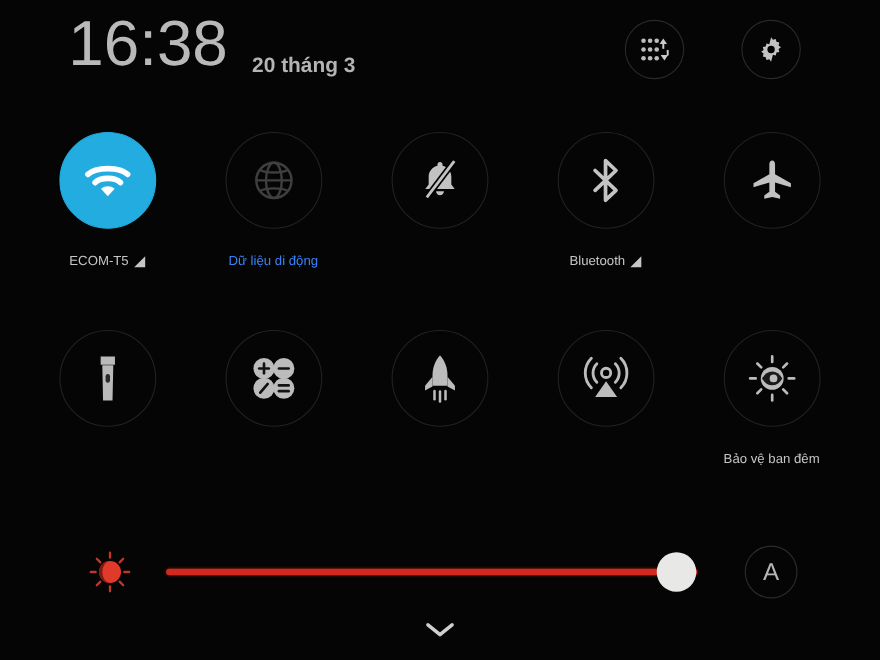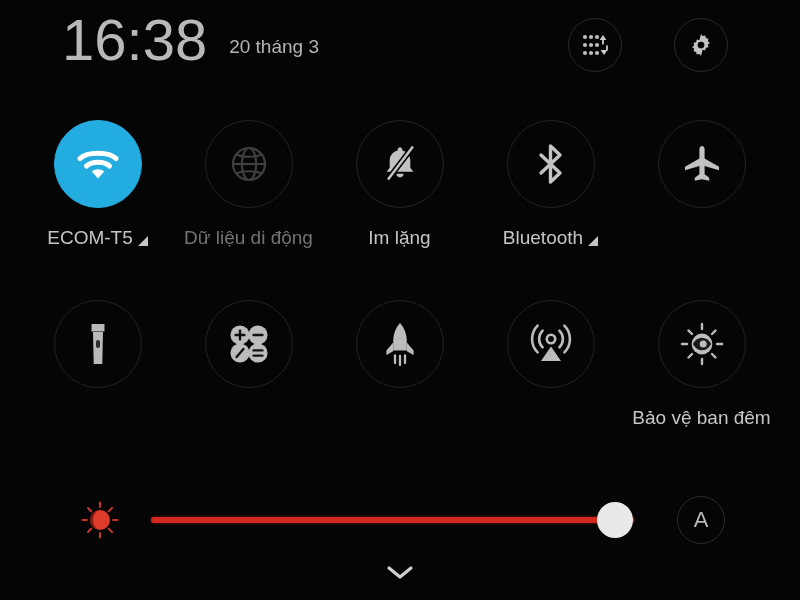--- a/index.html
+++ b/index.html
@@ -29,39 +29,39 @@
     position: absolute;
     left: 0; top: 0;
     width: 800px;
     height: 100px;
   }
   #clock-block {
     position: absolute;
     left: 62px;
     top: 8px;
     display: flex;
-    align-items: center;
+    align-items: flex-end;
   }
   #clock-time {
     font-size: 58px;
     line-height: 64px;
     font-weight: 300;
     letter-spacing: 0px;
     color: #b9b9b9;
   }
   #date-block {
     margin-left: 22px;
     padding-top: 12px;
     display: flex;
     flex-direction: column;
   }
   .date-line {
     font-size: 19px;
     line-height: 25px;
-    font-weight: 400;
+    font-weight: 700;
     color: #b4b4b4;
     white-space: nowrap;
   }
 
   .header-btn {
     position: absolute;
     top: 18px;
     width: 54px;
     height: 54px;
     border-radius: 50%;
@@ -117,29 +117,29 @@
   }
 
   .tile-label-wrap {
     margin-top: 17px;
     width: 151px;
     display: flex;
     flex-direction: column;
     align-items: center;
   }
   .tile-label {
-    font-size: 19px;
+    font-size: 12px;
     line-height: 25px;
     color: #c6c6c6;
     text-align: left;
     white-space: nowrap;
     position: relative;
   }
   .tile-label.two-line { white-space: normal; max-width: 142px; }
-  .tile.dim .tile-label { color: #737373; }
+  .tile.dim .tile-label { color: #3b82f6; }
 
   .expand-tri {
     display: inline-block;
     width: 0; height: 0;
     margin-left: 5px;
     vertical-align: -2px;
     border-left: 10px solid transparent;
     border-bottom: 10px solid #c6c6c6;
   }
 
@@ -317,23 +317,20 @@
         <div class="tile-circle">
           <span>
             <svg width="40" height="42" viewBox="0 0 40 42">
               <path fill="#c2c2c2" d="M20 4.2c-1.3 0-2.3 1-2.3 2.3v1.1c-4.6 1-8 5.1-8 9.9v7.2l-3.1 4.1h26.8l-3.1-4.1v-7.2c0-4.8-3.4-8.9-8-9.9V6.5c0-1.3-1-2.3-2.3-2.3z"></path>
               <path fill="#c2c2c2" d="M16.4 30.8h7.2c0 2-1.6 3.6-3.6 3.6s-3.6-1.6-3.6-3.6z"></path>
               <line x1="8" y1="36.5" x2="33" y2="3.5" stroke="#000000" stroke-width="5.6"></line>
               <line x1="8" y1="36.5" x2="33" y2="3.5" stroke="#c2c2c2" stroke-width="2.6"></line>
             </svg>
           </span>
         </div>
-        <div class="tile-label-wrap">
-          <div class="tile-label">Im lặng</div>
-        </div>
       </div>
 
       <div class="tile">
         <div class="tile-circle">
           <span>
             <svg width="34" height="44" viewBox="0 0 34 44">
               <path fill="none" stroke="#c4c4c4" stroke-width="3.4" stroke-linejoin="round" stroke-linecap="round" d="M7 13 L26 31 L16.5 40 V4 L26 13 L7 31"></path>
             </svg>
           </span>
         </div>

